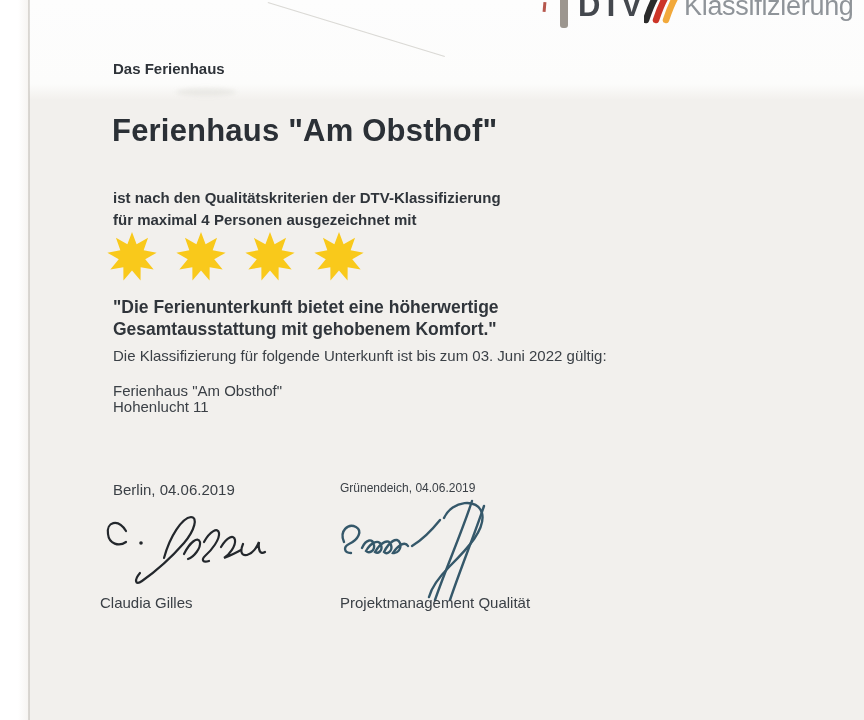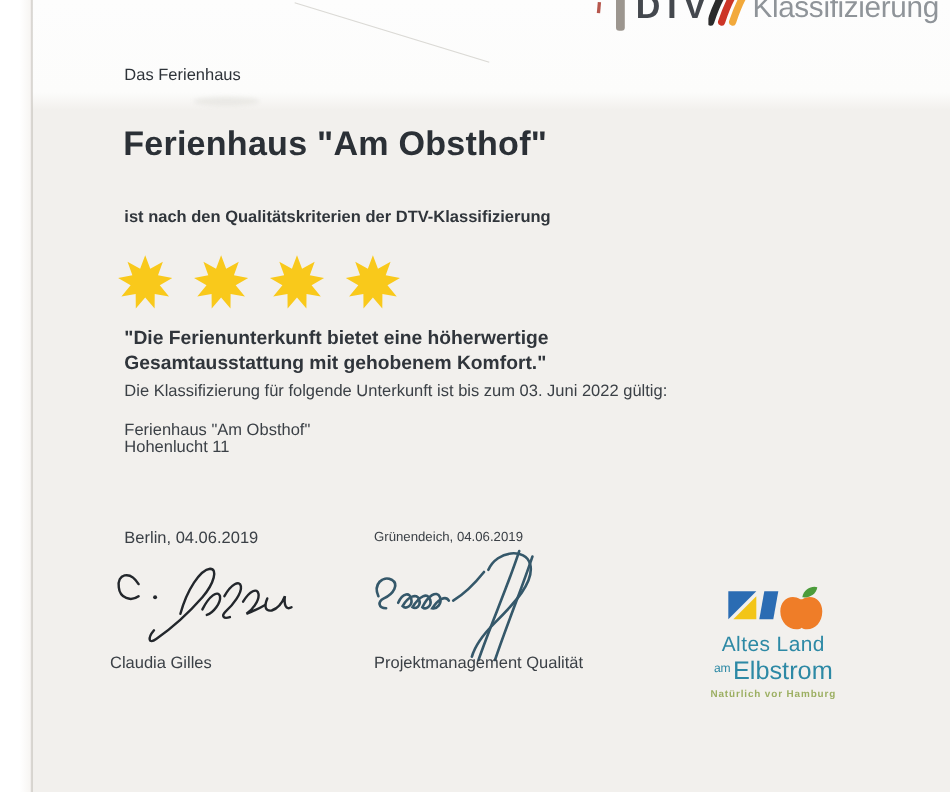--- a/index.html
+++ b/index.html
@@ -20,21 +20,21 @@
     background:rgba(180,176,168,0.18);filter:blur(2px);}
 
   
   .dtv-bar{position:absolute;left:560px;top:-6px;width:8px;height:34px;border-radius:3px;background:#9c968f;}
   .dtv-abbr{position:absolute;left:578px;top:-12px;font-size:31px;font-weight:700;color:#44484e;letter-spacing:1px;}
   .dtv-chevrons{position:absolute;left:644px;top:-12px;}
   .dtv-wordmark{position:absolute;left:684px;top:-9px;font-size:27px;font-weight:400;color:#8f9499;letter-spacing:-0.3px;}
   .dtv-subtitle{position:absolute;left:585px;top:26px;font-size:15px;color:#73787d;letter-spacing:0.2px;}
 
   
-  .eyebrow{position:absolute;left:113px;top:60px;font-size:15px;font-weight:400;color:#2e3339;}
+  .eyebrow{position:absolute;left:113px;top:60px;font-size:15px;font-weight:700;color:#2e3339;}
   .title{position:absolute;left:112px;top:113px;font-size:31px;font-weight:700;color:#2b3036;letter-spacing:0.2px;}
   .award{position:absolute;left:113px;top:187px;font-size:15px;font-weight:700;color:#30353b;line-height:22.3px;}
   .stars{position:absolute;left:107px;top:231px;display:flex;gap:19px;}
   .quote{position:absolute;left:113px;top:296px;font-size:17.5px;font-weight:700;color:#30353b;line-height:22.3px;}
   .validity{position:absolute;left:113px;top:347px;font-size:15px;color:#3b4046;}
   .property{position:absolute;left:113px;top:383px;font-size:15px;color:#3b4046;line-height:16.4px;}
   .date-left{position:absolute;left:113px;top:481px;font-size:15px;color:#3b4046;}
   .date-right{position:absolute;left:340px;top:481px;font-size:12px;color:#3b4046;}
   .sig1{position:absolute;left:100px;top:506px;}
   .sig2{position:absolute;left:330px;top:498px;}
@@ -68,20 +68,21 @@
     <path d="M12,32 C16,20 20,10 26,2" fill="none" stroke-width="6.5" stroke-linecap="round" stroke="#cc3527"></path>
     <path d="M22,32 C26,20 30,10 36,2" fill="none" stroke-width="6.5" stroke-linecap="round" stroke="#f2a93b"></path>
   </svg>
   <div class="dtv-wordmark">Klassifizierung</div>
 
   <div class="eyebrow">Das Ferienhaus</div>
   <div class="title">Ferienhaus "Am Obsthof"</div>
 
   <div class="award">
     <div>ist nach den Qualitätskriterien der DTV-Klassifizierung</div>
+    <div>für maximal 4 Personen ausgezeichnet mit</div>
   </div>
 
   <div class="stars">
       <svg width="50" height="52" viewBox="0 0 52 54">
         <polygon points="26.00,1.00 30.79,13.84 42.71,7.08 38.12,20.00 51.61,22.49 39.79,29.43 48.52,40.00 35.00,37.72 34.89,51.43 26.00,41.00 17.11,51.43 17.00,37.72 3.48,40.00 12.21,29.43 0.39,22.49 13.88,20.00 9.29,7.08 21.21,13.84" fill="#F9C91B"></polygon>
       </svg>
       <svg width="50" height="52" viewBox="0 0 52 54">
         <polygon points="26.00,1.00 30.79,13.84 42.71,7.08 38.12,20.00 51.61,22.49 39.79,29.43 48.52,40.00 35.00,37.72 34.89,51.43 26.00,41.00 17.11,51.43 17.00,37.72 3.48,40.00 12.21,29.43 0.39,22.49 13.88,20.00 9.29,7.08 21.21,13.84" fill="#F9C91B"></polygon>
       </svg>
       <svg width="50" height="52" viewBox="0 0 52 54">
@@ -130,26 +131,14 @@
     </g>
   </svg>
 
   <div class="signer-left">
     <div>Claudia Gilles</div>
   </div>
   <div class="signer-right">
     <div>Projektmanagement Qualität</div>
   </div>
 
-  <div class="al-logo">
-    <svg class="al-icon" width="100" height="44" viewBox="0 0 110 46">
-      <polygon points="10,6 38,6 10,34" fill="#2b6cb3"></polygon>
-      <polygon points="38,11 38,34 15,34" fill="#f3c517"></polygon>
-      <polygon points="46,6 60,6 55,34 41,34" fill="#2b6cb3"></polygon>
-      <path d="M82,14 C72,8 62,15 62,26 C62,37 70,44 78,44 C80.5,44 82.2,43.3 83.4,42.4 C84.6,43.3 86.3,44 88.8,44 C96.8,44 104,37 104,26 C104,15 94,8 84,14 Z" fill="#ef7d28"></path>
-      <path d="M84,12 C85,4 94,0 99,2 C98,9 91,13 84,12 Z" fill="#4c9c3b"></path>
-    </svg>
-    <div class="al-line1">Altes Land</div>
-    <div class="al-line2"><span class="am">am</span><span class="elb">Elbstrom</span></div>
-    <div class="al-tagline">Natürlich vor Hamburg</div>
-  </div>
 
 </div>
 
 </body></html>

